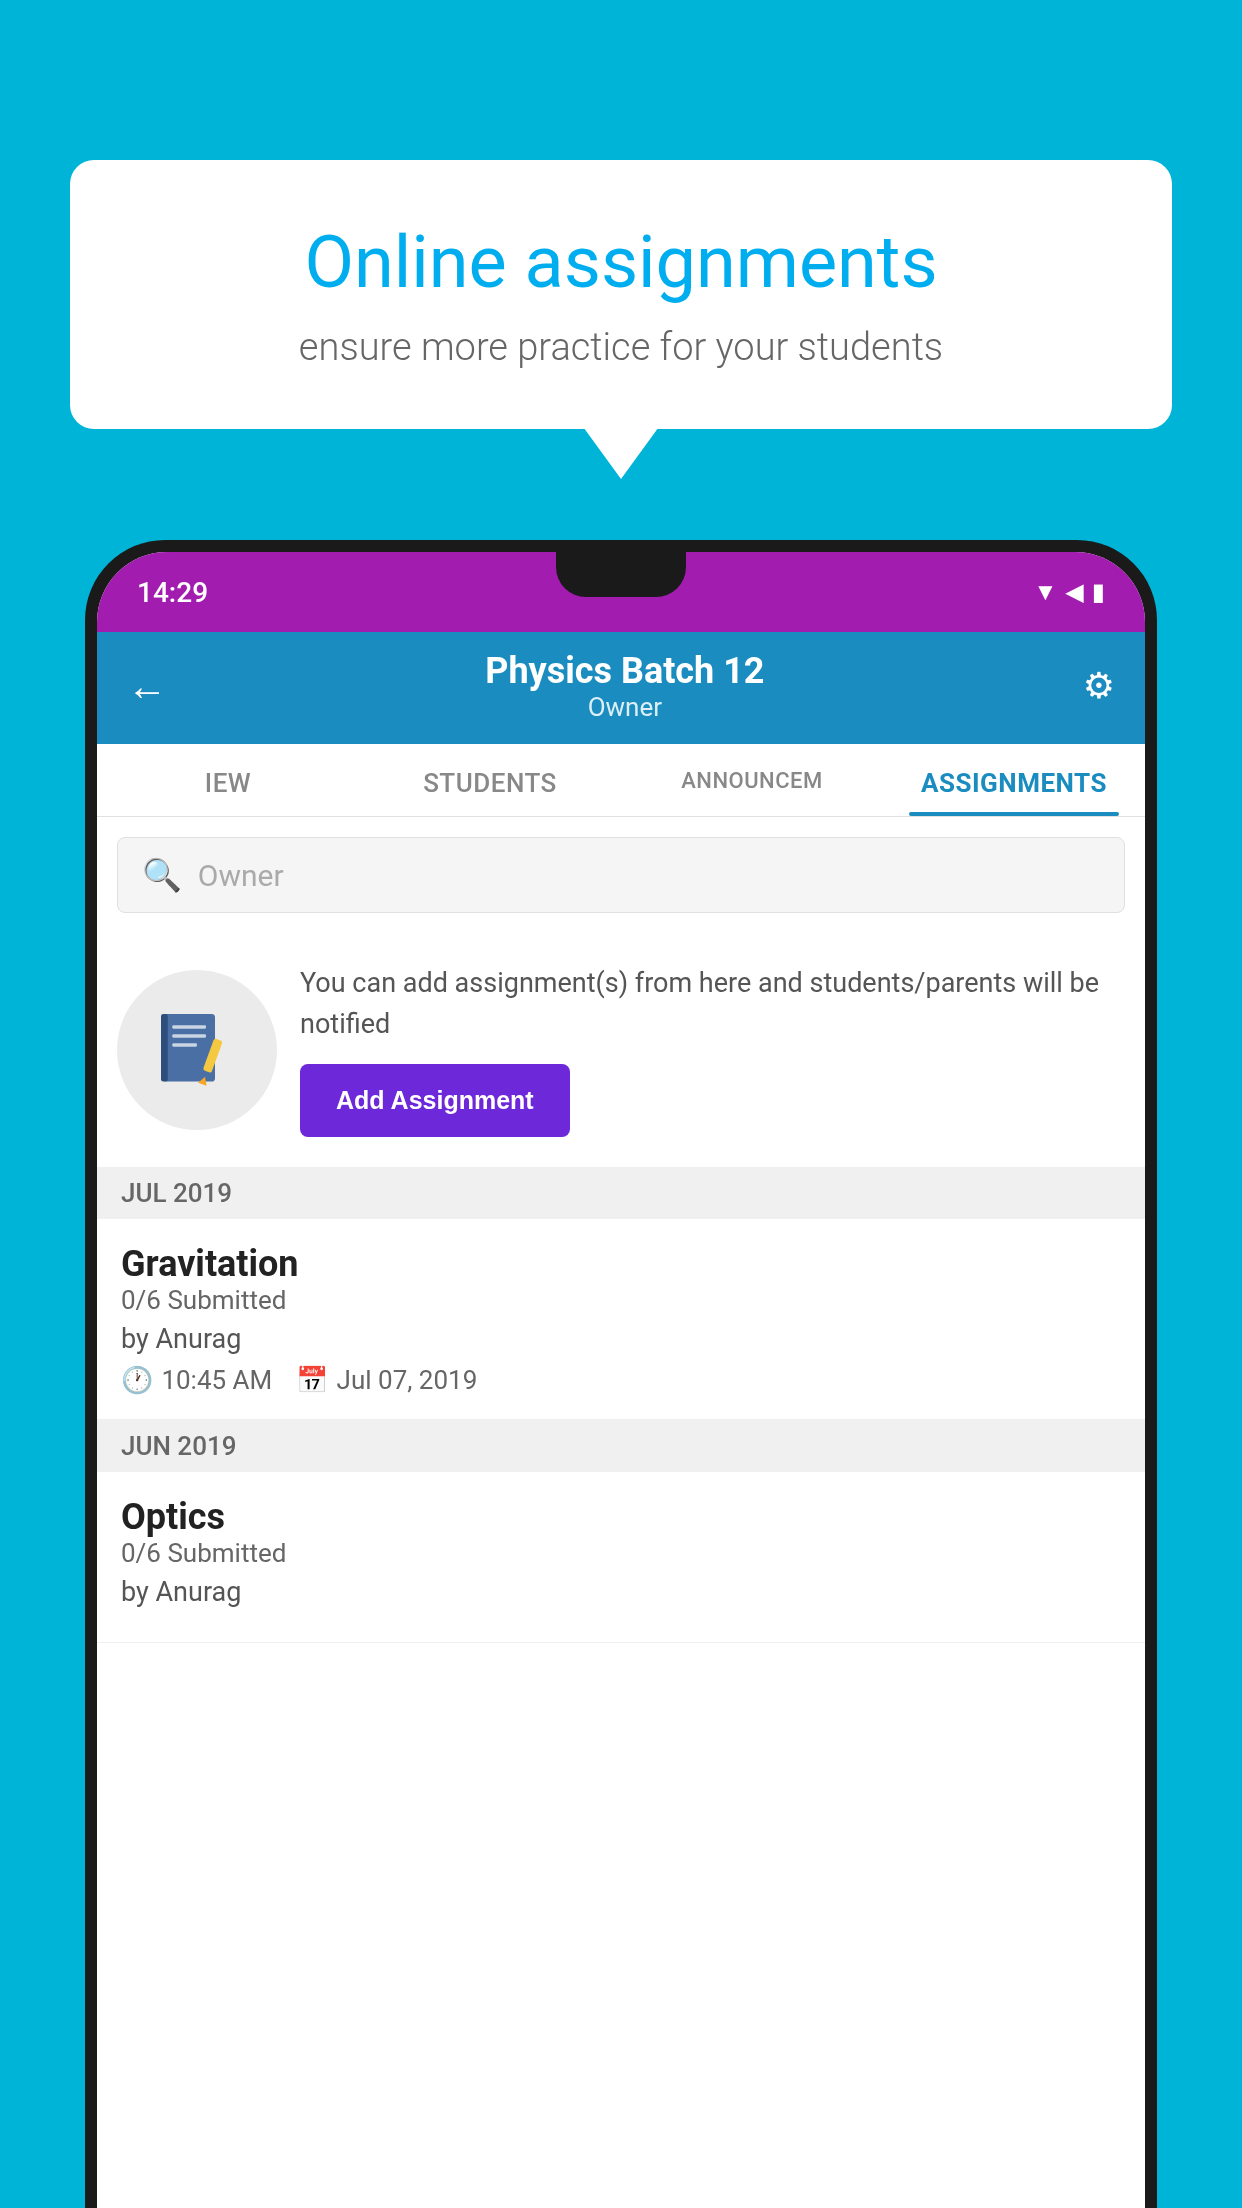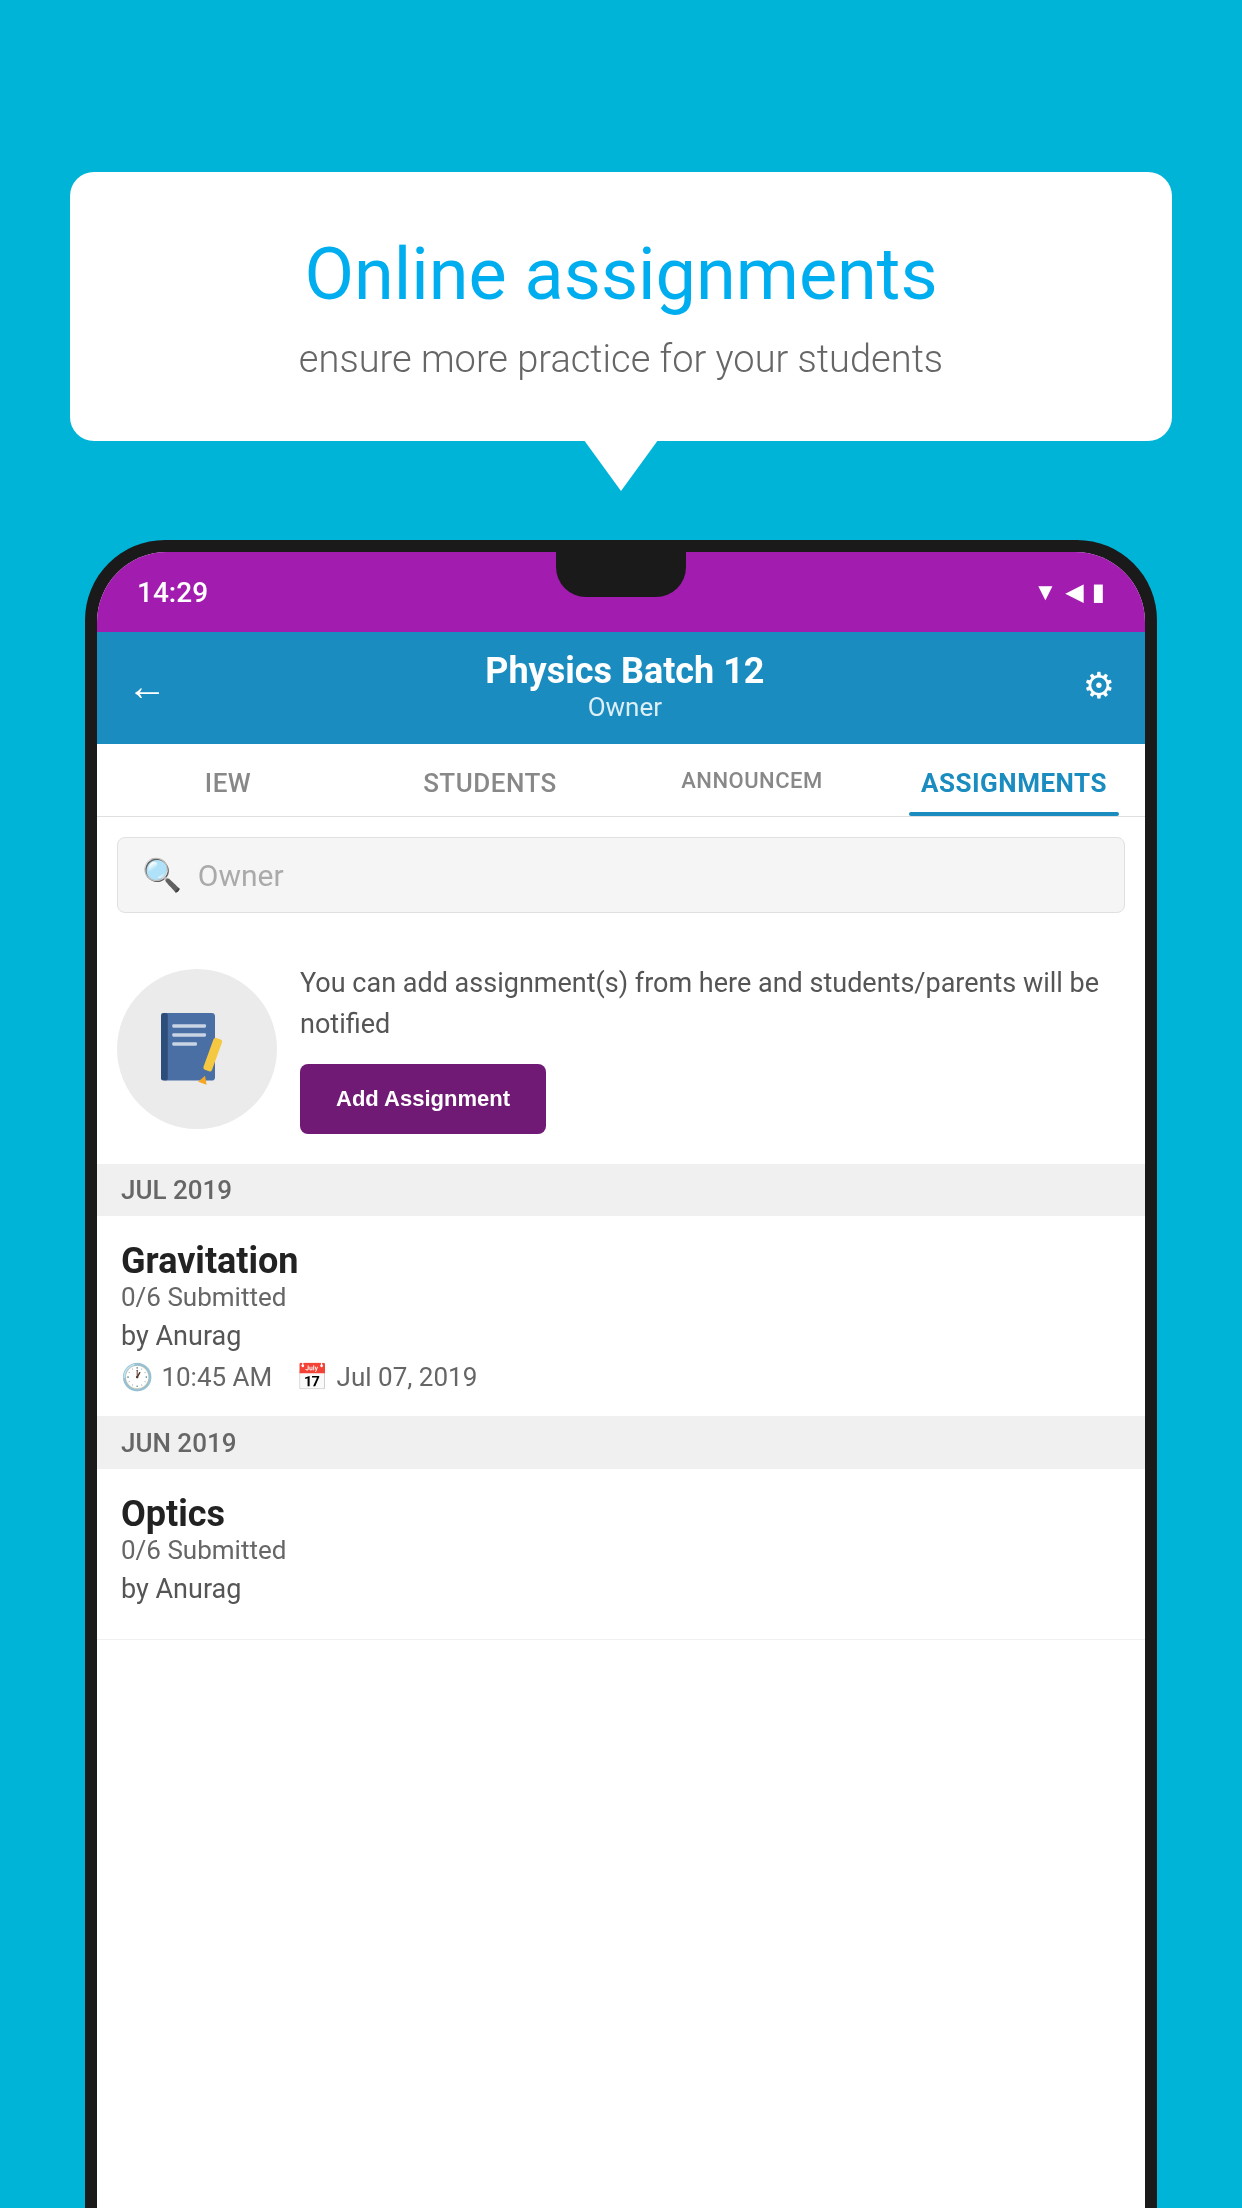--- a/index.html
+++ b/index.html
@@ -20,21 +20,20 @@
       left: 70px;
       right: 70px;
     }
 
     .speech-bubble {
       background: white;
       border-radius: 24px;
       padding: 60px 68px;
       text-align: center;
       position: relative;
-      margin-top: 12px;
     }
 
     .speech-bubble::after {
       content: '';
       position: absolute;
       bottom: -50px;
       left: 50%;
       transform: translateX(-50%);
       width: 0;
       height: 0;
@@ -247,26 +246,26 @@
     }
 
     .add-assignment-desc {
       font-size: 27px;
       color: #555;
       line-height: 1.5;
       margin-bottom: 20px;
     }
 
     .add-assignment-btn {
-      background: #701a75;
+      background: #6d28d9;
       color: white;
       border: none;
       border-radius: 8px;
       padding: 22px 36px;
-      font-size: 22px;
+      font-size: 25px;
       font-weight: 600;
       cursor: pointer;
       display: inline-block;
     }
 
     
     .month-separator {
       background: #f0f0f0;
       padding: 11px 24px;
       font-size: 26px;

